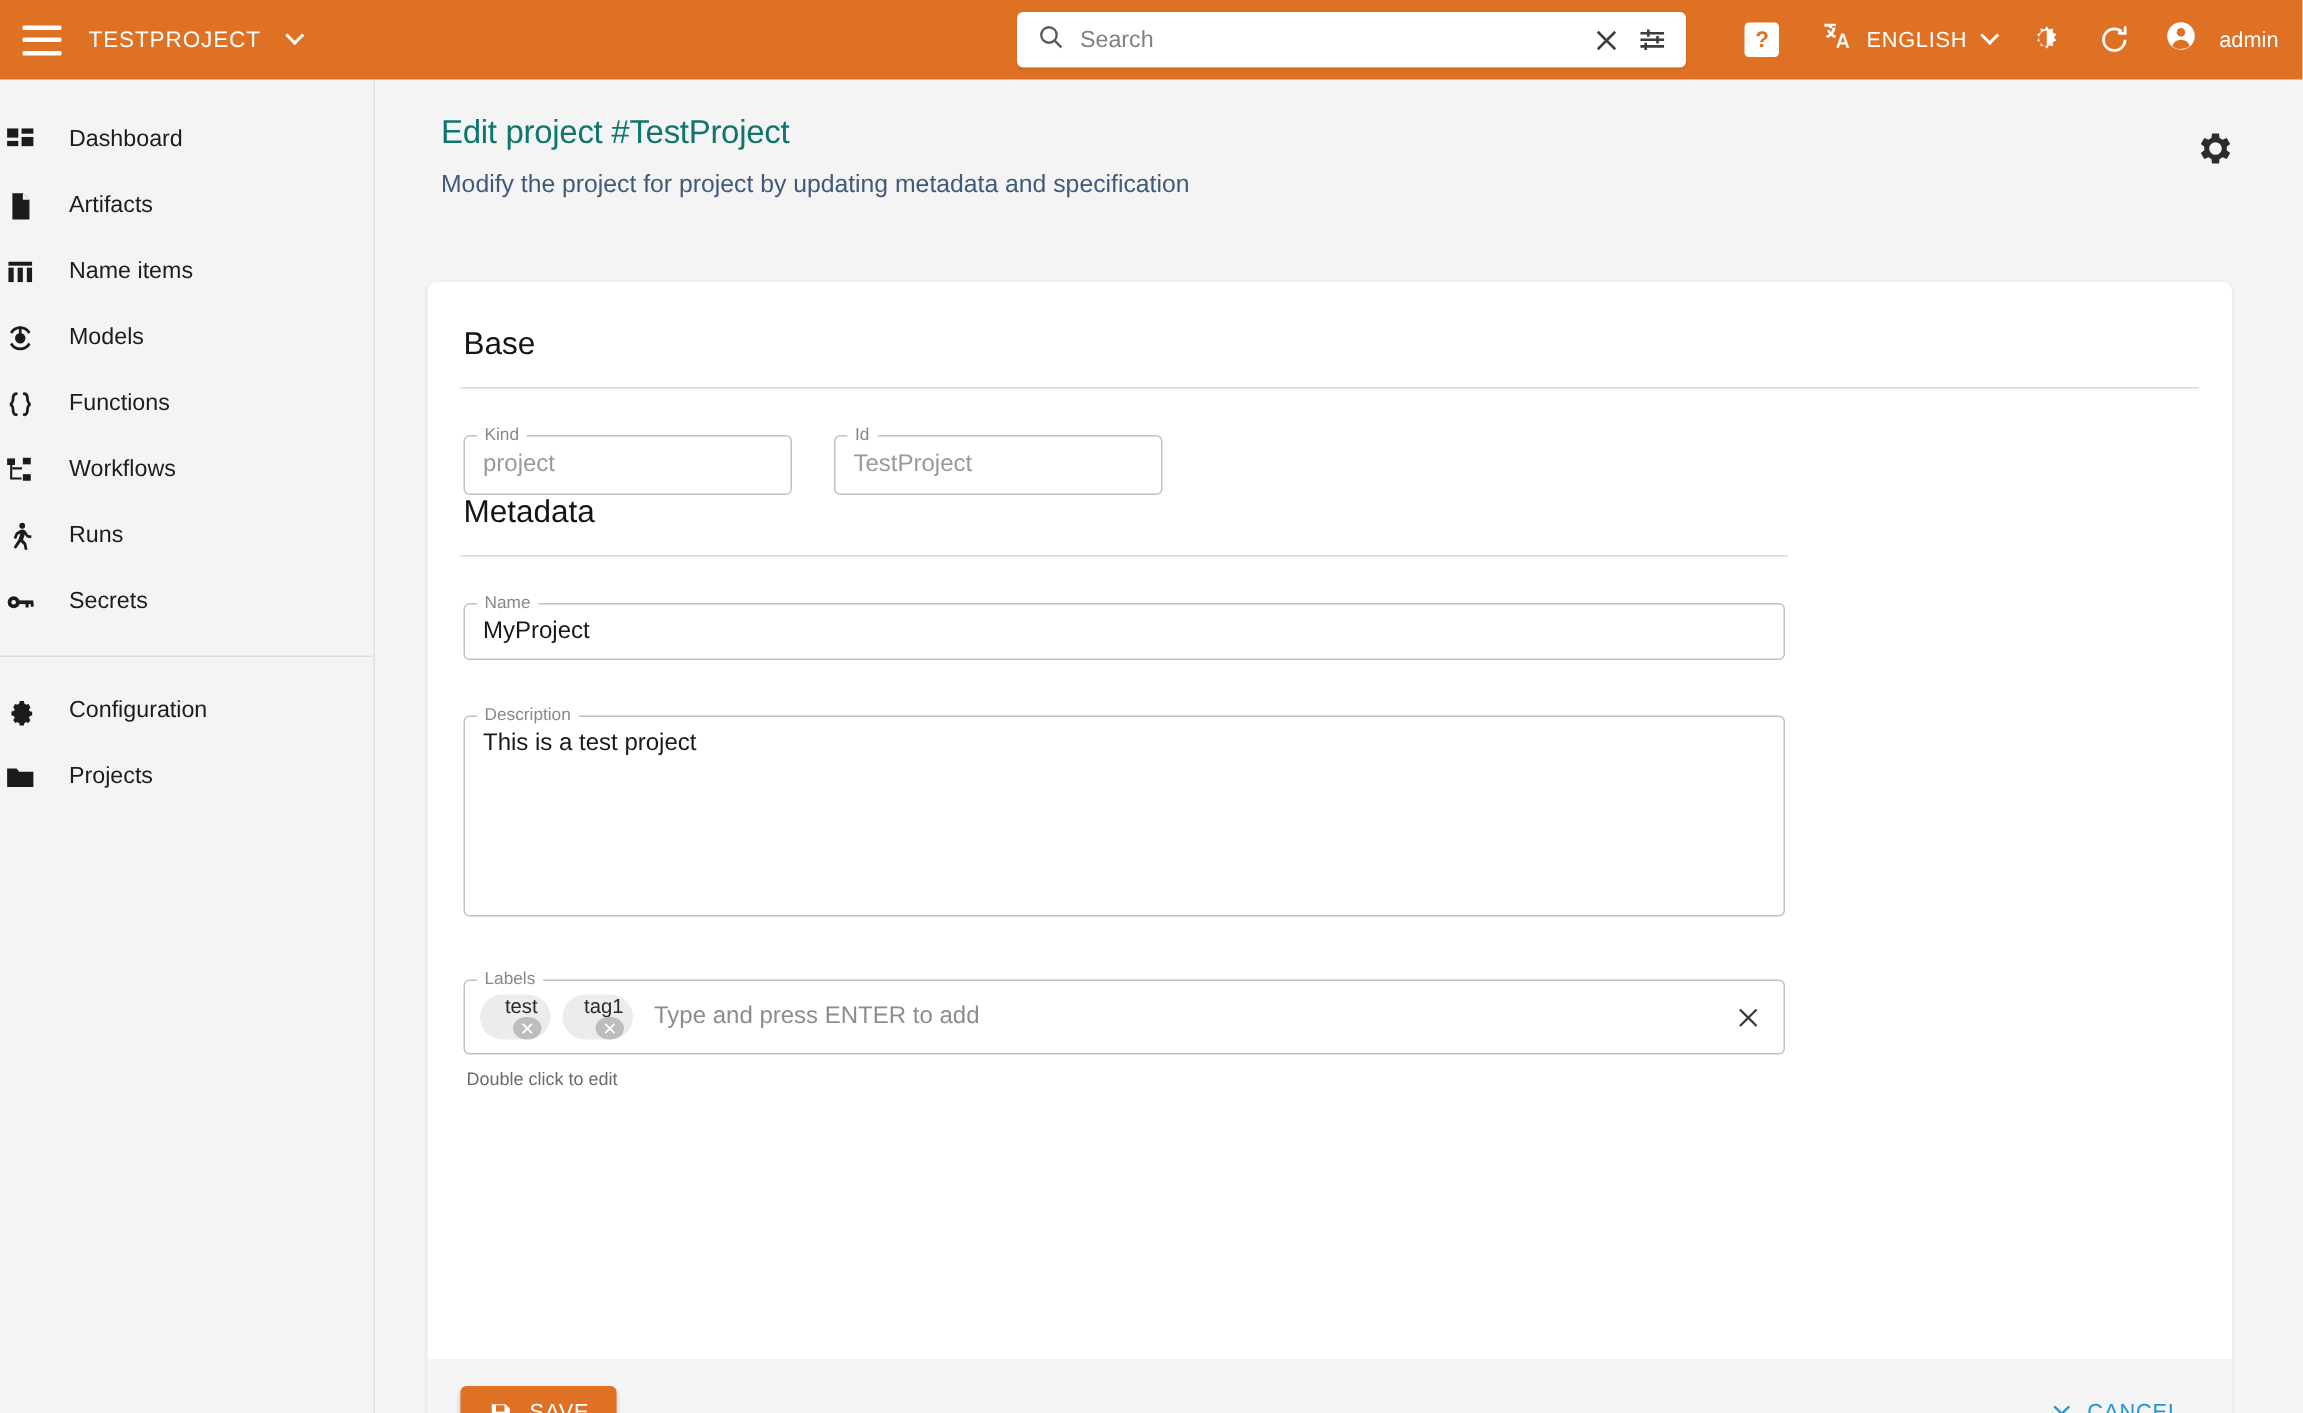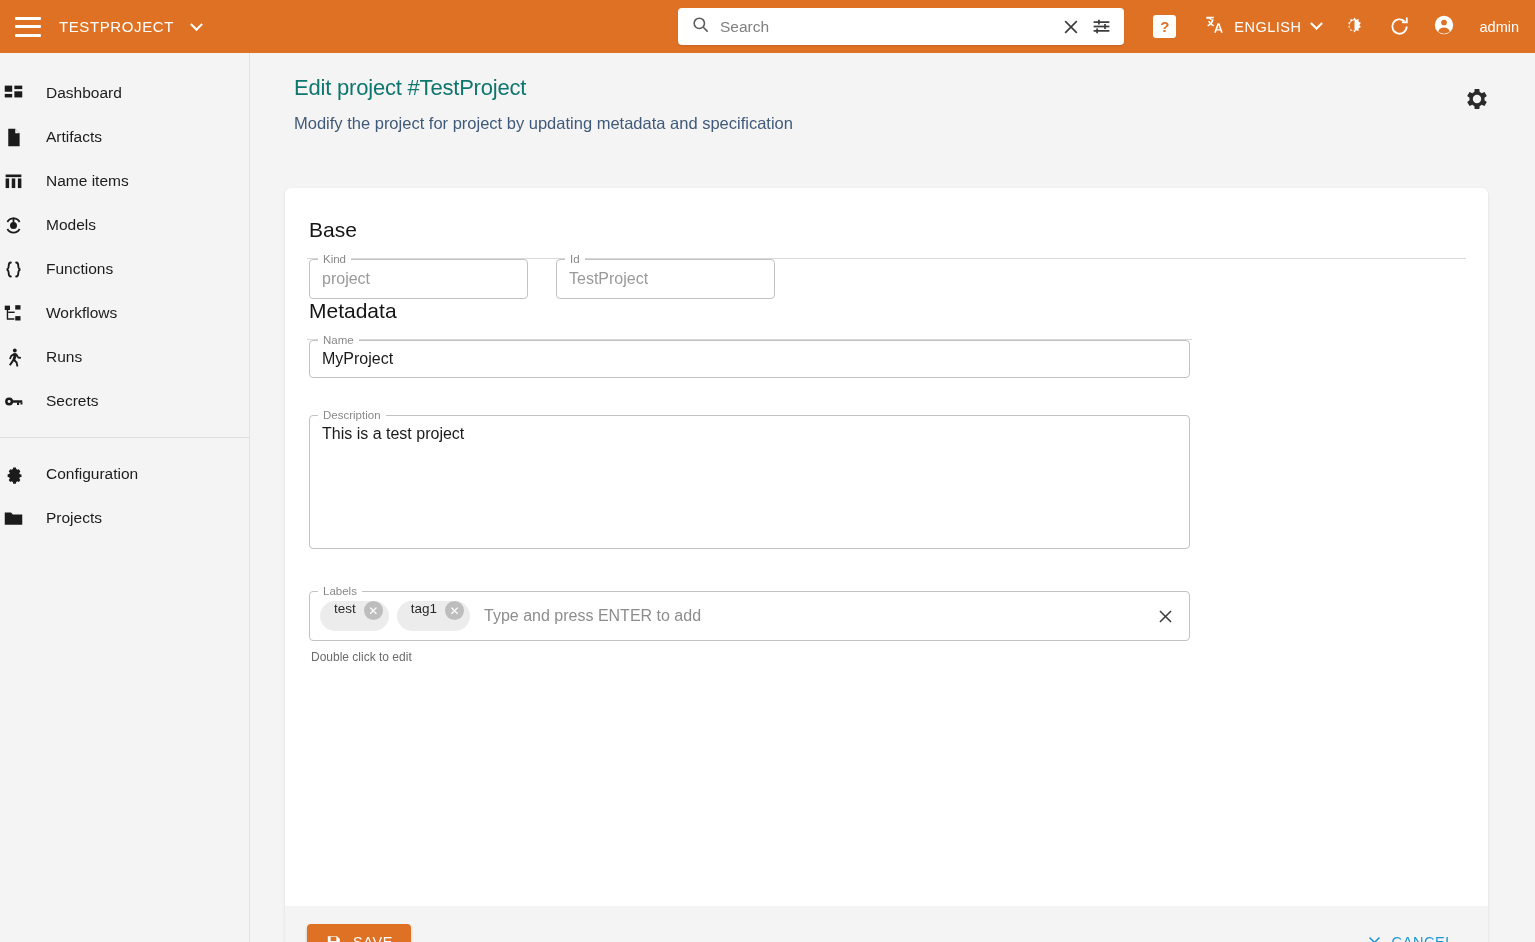--- a/index.html
+++ b/index.html
@@ -67,21 +67,21 @@
   .help-badge {
     width: 23px; height: 23px; background: #fff; border-radius: 3px;
     color: #df7124; font-weight: bold; font-size: 15px;
     display: flex; align-items: center; justify-content: center;
     margin-right: 28px; cursor: pointer;
   }
   .lang-box { display: flex; align-items: center; cursor: pointer; margin-right: 22px; }
   .lang-label { font-size: 14.5px; letter-spacing: 0.5px; margin: 0 10px 0 8px; }
   .icon-btn { cursor: pointer; display: flex; align-items: center; justify-content: center; margin-right: 22px; }
   .user-box { display: flex; align-items: center; cursor: pointer; }
-  .user-name { font-size: 14.5px; margin-left: 25px; }
+  .user-name { font-size: 14.5px; margin-left: 15px; }
 
   
   .sidebar {
     position: absolute; left: 0; top: 53px;
     width: 250px; height: 889px;
     background: #f4f4f4;
     border-right: 1px solid #e2e2e2;
     padding-top: 18px;
   }
   .nav-item {
@@ -118,21 +118,21 @@
   }
   .card-body { padding: 30px 22px 0 22px; }
 
   .section-title {
     font-size: 21px; color: #141414; font-weight: normal;
     padding-left: 2px;
   }
   .section-rule { height: 1px; background: #d9d9d9; margin-top: 16px; }
 
   
-  .field { position: relative; }
+  .field { position: relative; margin-top: 31px; }
   .field-box {
     border: 1px solid #c2c2c2; border-radius: 4px;
     height: 40px; display: flex; align-items: center;
     padding: 0 12px;
     font-size: 16px;
   }
   .field-legend {
     position: absolute; top: -7px; left: 9px;
     background: #fff; padding: 0 5px;
     font-size: 11.5px; color: #888;
@@ -150,24 +150,24 @@
 
   .f-desc { width: 881px; margin-left: 2px; margin-top: 37px; }
   .f-desc .field-box {
     height: 134px; align-items: flex-start; padding-top: 9px;
   }
 
   .f-labels { width: 881px; margin-left: 2px; margin-top: 42px; }
   .f-labels .field-box { height: 50px; padding: 0 10px 0 10px; }
   .chips { display: flex; align-items: center; gap: 8px; }
   .chip {
-    display: flex; align-items: flex-start;
+    display: flex; align-items: center;
     height: 30px; border-radius: 16px;
     background: #ececec; padding: 0 6px 0 14px;
-    font-size: 13.5px; color: #2a2a2a;
+    font-size: 13.5px; color: #2a2a2a; flex-direction: column;
   }
   .chip-x {
     width: 19px; height: 19px; border-radius: 50%;
     background: #bdbdbd; color: #fff;
     display: flex; align-items: center; justify-content: center;
     margin-left: 8px; font-size: 12px; cursor: pointer;
     line-height: 1;
   }
   .chip-input {
     flex: 1 1 auto; border: none; outline: none; background: transparent;

